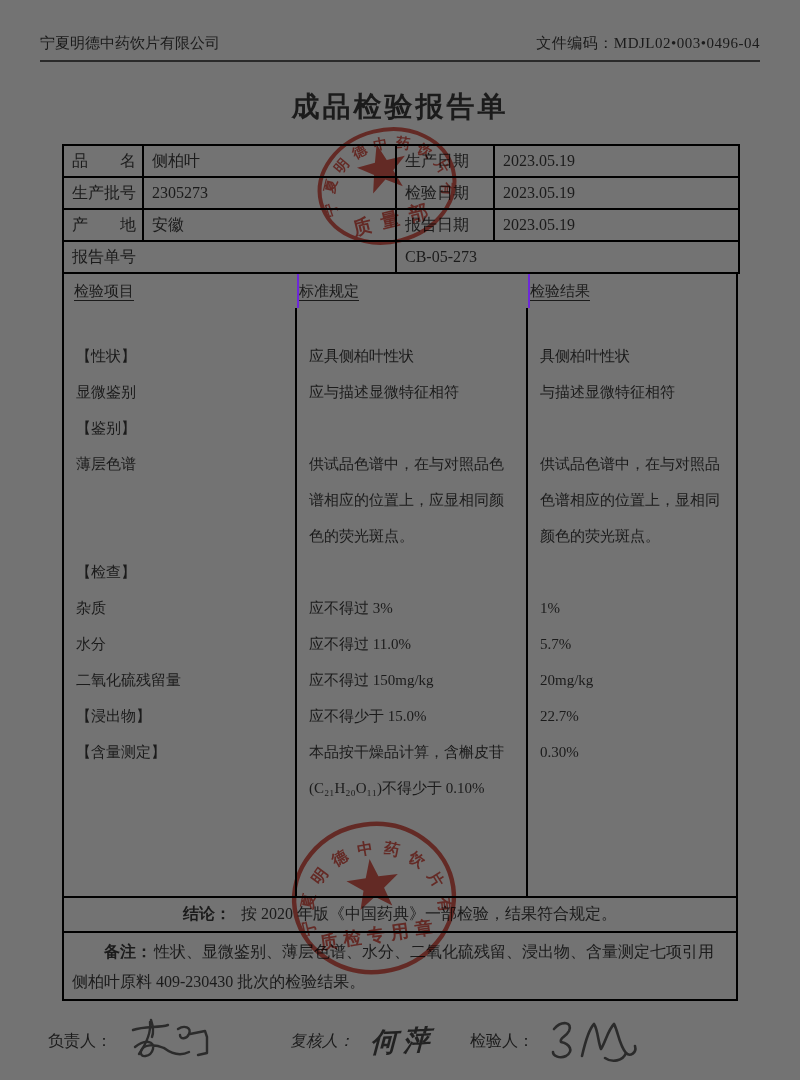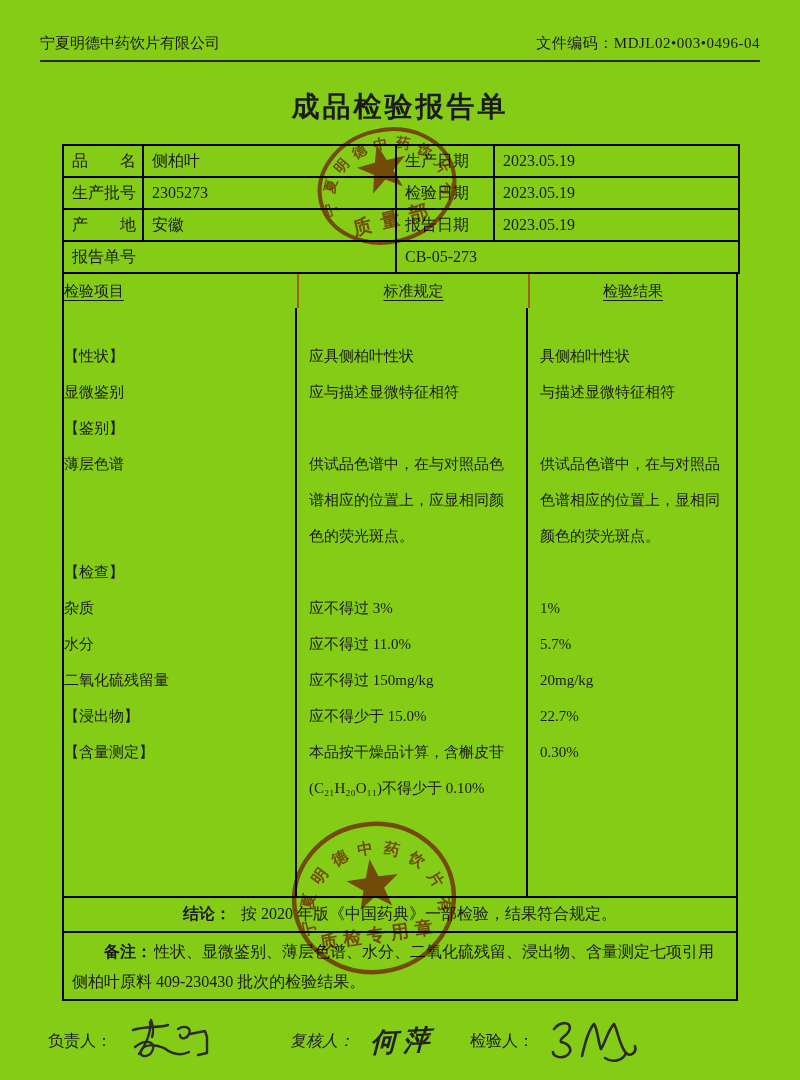--- a/index.html
+++ b/index.html
@@ -1,19 +1,19 @@
 <!DOCTYPE html>
 <html><head>
 <meta charset="utf-8">
 <style>
   * { margin:0; padding:0; box-sizing:border-box; }
   html,body { background:#ffffff; }
   .page {
     position:relative; width:800px; height:1080px; margin:0 auto;
-    background:#84cc16; overflow:hidden;
+    background:#737373; overflow:hidden;
     font-family:"Liberation Serif","DejaVu Serif",serif;
     color:#1b1b1b;
   }
   
   .doc-header {
     display:flex; justify-content:space-between; align-items:flex-end;
     margin:0 40px; padding:34px 0 7px 0;
     border-bottom:2px solid #2a2a2a;
     font-size:15px;
   }
@@ -27,33 +27,33 @@
   .report { margin:18px 62px 0 62px; }
   table.info { width:676px; border-collapse:collapse; table-layout:fixed; font-size:16px; }
   table.info td { border:2px solid #000; height:32px; padding:0 8px; vertical-align:middle; }
   td.lab { white-space:pre;border-radius:10px; }
   
   .main-table { width:676px; border:2px solid #000; border-top:none; font-size:15px; }
   .mt-header {
     display:grid; grid-template-columns:233px 231px 1fr;
     height:34px; align-items:center;
   }
-  .mt-header .h1 { }
+  .mt-header .h1 { padding-left:10px; }
   .mt-header .h2, .mt-header .h3 { text-align:center; }
   .mt-header span { text-decoration:underline; text-underline-offset:4px; }
-  .mt-header .c2 { border-left:2px solid #a16207; height:100%; display:flex; align-items:center; justify-content:center; }
+  .mt-header .c2 { border-left:2px solid #6d28d9; height:100%; display:flex; align-items:center; justify-content:flex-start; }
   .mt-header .c1 { height:100%; display:flex; align-items:center; }
   .mt-body { position:relative; height:588px; }
   .vline { position:absolute; top:0; bottom:0; width:2px; background:#000; }
   .vline.v1 { left:231px; }
   .vline.v2 { left:462px; }
   .mt-rows { padding-top:30px; }
   .mt-row { display:grid; grid-template-columns:233px 231px 1fr; }
   .mt-row > div { line-height:36px; min-height:36px; padding:0 11px 0 12px; }
-  .mt-row .cell-item { padding-left:0; }
+  .mt-row .cell-item { padding-left:12px; }
   
   .concl-row {
     border-top:2px solid #000; height:35px;
     display:flex; align-items:center; justify-content:center;
     font-size:16px;
   }
   .concl-row b { margin-right:10px; }
   .remark-row {
     border-top:2px solid #000; min-height:63px;
     padding:4px 8px 2px 8px; font-size:16px; line-height:30px;

